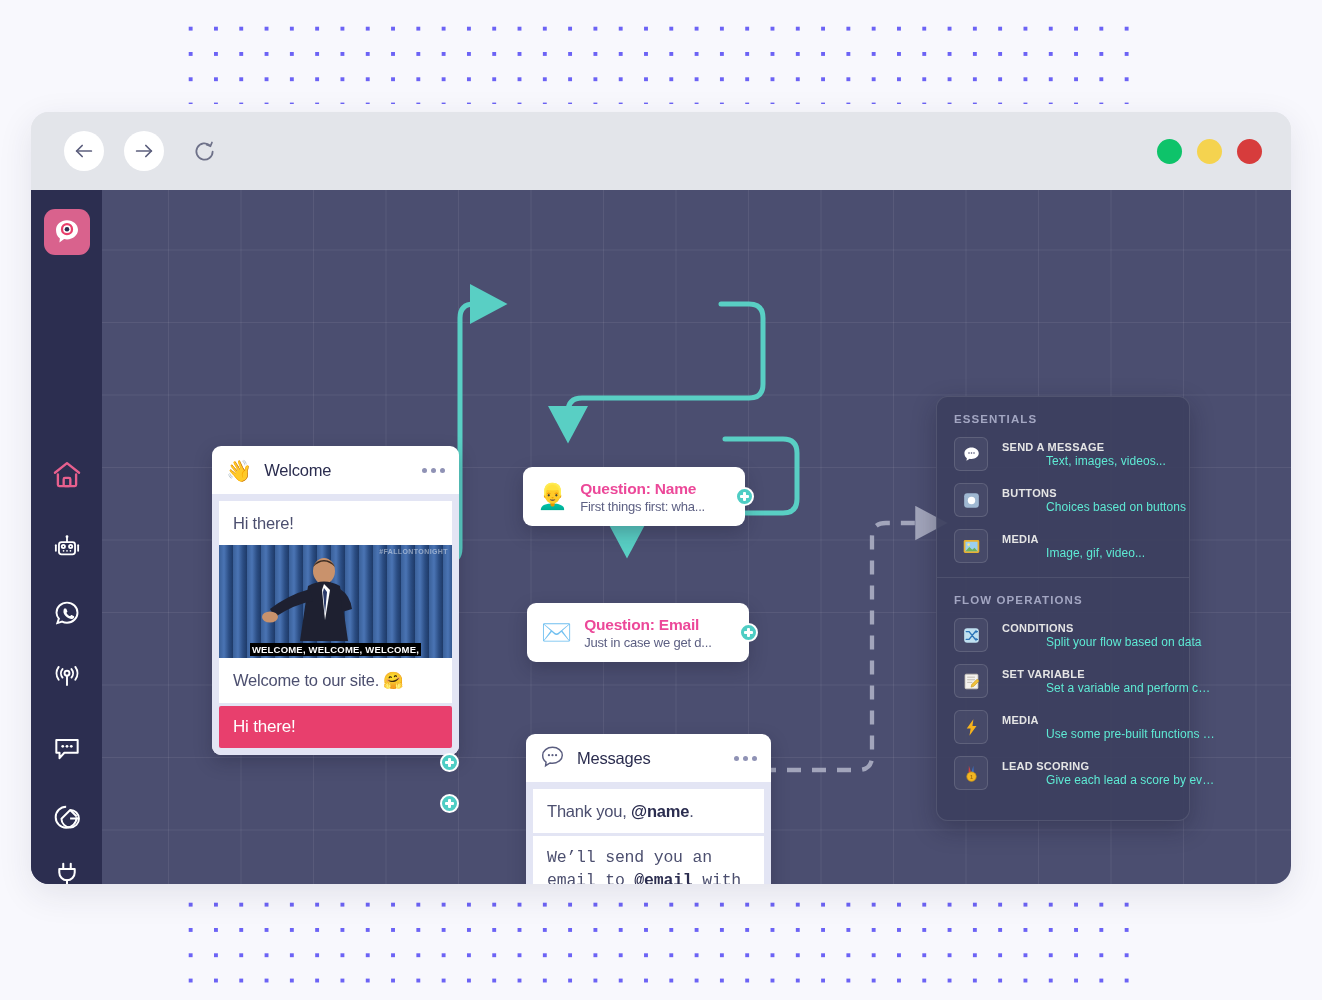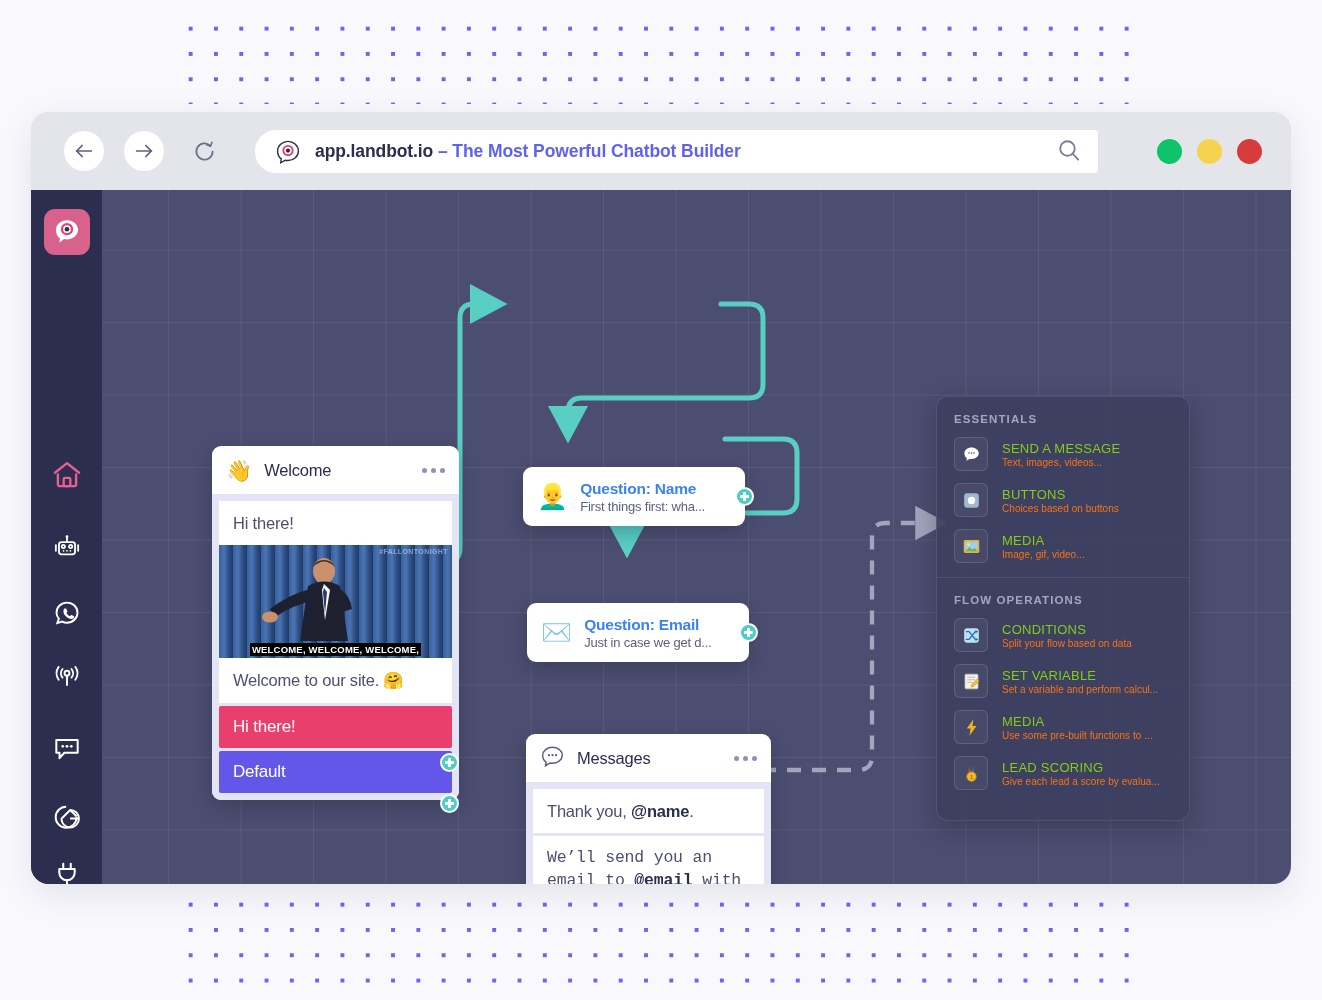--- a/index.html
+++ b/index.html
@@ -164,21 +164,21 @@
     border-radius: 2px;
   }
   #btn-hi { background: #e83f6d; }
   #btn-default { background: #6257e8; }
 
   
   #node-qname  { left: 492px; top: 277px;  width: 222px; height: 59px; display: flex; align-items: center; padding: 0 14px; }
   #node-qemail { left: 496px; top: 413px; width: 222px; height: 59px; display: flex; align-items: center; padding: 0 14px; }
   .q-icon { font-size: 25px; margin-right: 12px; line-height: 1; flex: 0 0 auto; }
   .q-texts { min-width: 0; }
-  .q-title { font-size: 15.5px; font-weight: bold; color: #3b82f6; letter-spacing: -.2px; }
+  .q-title { font-size: 15.5px; font-weight: bold; color: #ec4899; letter-spacing: -.2px; }
   .q-sub { font-size: 13px; color: #5d6083; letter-spacing: -.2px; margin-top: 1px;
            white-space: nowrap; overflow: hidden; text-overflow: ellipsis; }
 
   
   #node-messages { left: 495px; top: 544px; width: 245px; }
   #node-messages .node-body .bubble { margin-bottom: 3px; }
   #node-messages .node-body .bubble:last-child { margin-bottom: 0; font-family: Liberation Mono, monospace; }
 
   
   .handle {
@@ -213,23 +213,23 @@
   .panel-divider { height: 1px; background: rgba(255,255,255,.09); margin: 8px 0 0 0; }
   .tool-row { display: flex; align-items: center; padding: 6px 17px; }
   .tool-icon {
     width: 34px; height: 34px; border-radius: 6px;
     background: rgba(255,255,255,.05);
     border: 1px solid rgba(255,255,255,.13);
     margin-right: 14px; flex: 0 0 34px;
     display: flex; align-items: center; justify-content: center;
     font-size: 17px; line-height: 1;
   }
-  .tool-name { font-size: 13px; font-weight: normal; color: #84cc16; letter-spacing: .25px; }
-  .tool-desc { font-size: 10px; color: #f97316; letter-spacing: .05px; margin-top: 1px;
-               white-space: nowrap; overflow: hidden; text-overflow: ellipsis; max-width: 170px; }
+  .tool-name { font-size: 11px; font-weight: bold; color: #e5e5e5; letter-spacing: .25px; }
+  .tool-desc { font-size: 12px; color: #5eead4; letter-spacing: .05px; margin-top: 1px;
+               white-space: nowrap; overflow: hidden; text-overflow: ellipsis; max-width: 170px; margin-left: 44px; }
 
   
   #wires { position: absolute; inset: 0; z-index: 3; pointer-events: none; }
 </style>
 </head>
 <body>
 
 <div id="root">
 
   <div class="dots" id="dots-top"></div>
@@ -259,38 +259,20 @@
 
       <div class="nav-btn" id="nav-reload">
         <span>
           <svg width="23" height="23" viewBox="0 0 24 24" fill="none" stroke="#6e7189" stroke-width="1.8" stroke-linecap="round">
             <path d="M20.5 12a8.5 8.5 0 1 1-2.6-6.1"></path>
             <polyline points="19.8,2.6 18.2,6.4 14.3,5"></polyline>
           </svg>
         </span>
       </div>
 
-      <div id="urlbar">
-        <span id="url-favicon">
-          <svg width="26" height="26" viewBox="0 0 28 28">
-            <path d="M14 2.6c6.2 0 11.2 4.6 11.2 10.3 0 5.7-5 10.3-11.2 10.3-1 0-2-.12-2.9-.35L6.2 25.6l.55-4.2C4 19.5 2.8 16.6 2.8 12.9 2.8 7.2 7.8 2.6 14 2.6z" fill="#ffffff" stroke="#2b2d4f" stroke-width="1.5"></path>
-            <circle cx="14" cy="12.4" r="5.0" fill="none" stroke="#e8406c" stroke-width="2.1"></circle>
-            <circle cx="14" cy="12.4" r="2.3" fill="#2b2d4f"></circle>
-          </svg>
-        </span>
-        <span id="url-text">
-          <span>app.landbot.io</span><span id="url-suffix"> – The Most Powerful Chatbot Builder</span>
-        </span>
-        <span id="url-search">
-          <svg width="26" height="26" viewBox="0 0 24 24" fill="none" stroke="#7a7d94" stroke-width="1.7" stroke-linecap="round">
-            <circle cx="10.6" cy="10.6" r="6.7"></circle>
-              <line x1="15.5" y1="15.5" x2="20.5" y2="20.8"></line>
-          </svg>
-        </span>
-      </div>
 
       <div id="traffic">
         <span class="light" style="background:#0ec36a"></span>
         <span class="light" style="background:#f5d34f"></span>
         <span class="light" style="background:#d73c3c"></span>
       </div>
     </div>
 
     <div id="app">
       <div id="grid"></div>
@@ -440,23 +422,20 @@
             </svg>
             <div id="welcome-watermark">#FALLONTONIGHT</div>
             <div id="welcome-img-cap"><span>WELCOME, WELCOME, WELCOME,</span></div>
           </div>
 
           <div class="bubble">Welcome to our site. 🤗</div>
 
           <div class="btn-row" id="btn-hi">
             <span>Hi there!</span>
           </div>
-          <div class="btn-row" id="btn-default">
-            <span>Default</span>
-          </div>
         </div>
         <span class="handle" style="left:228px;top:307px"></span>
         <span class="handle" style="left:228px;top:348px"></span>
       </div>
 
       <div class="node" id="node-qname">
         <span class="q-icon">👱‍♂️</span>
         <span class="q-texts">
           <div class="q-title">Question: Name</div>
           <div class="q-sub">First things first: wha...</div>

